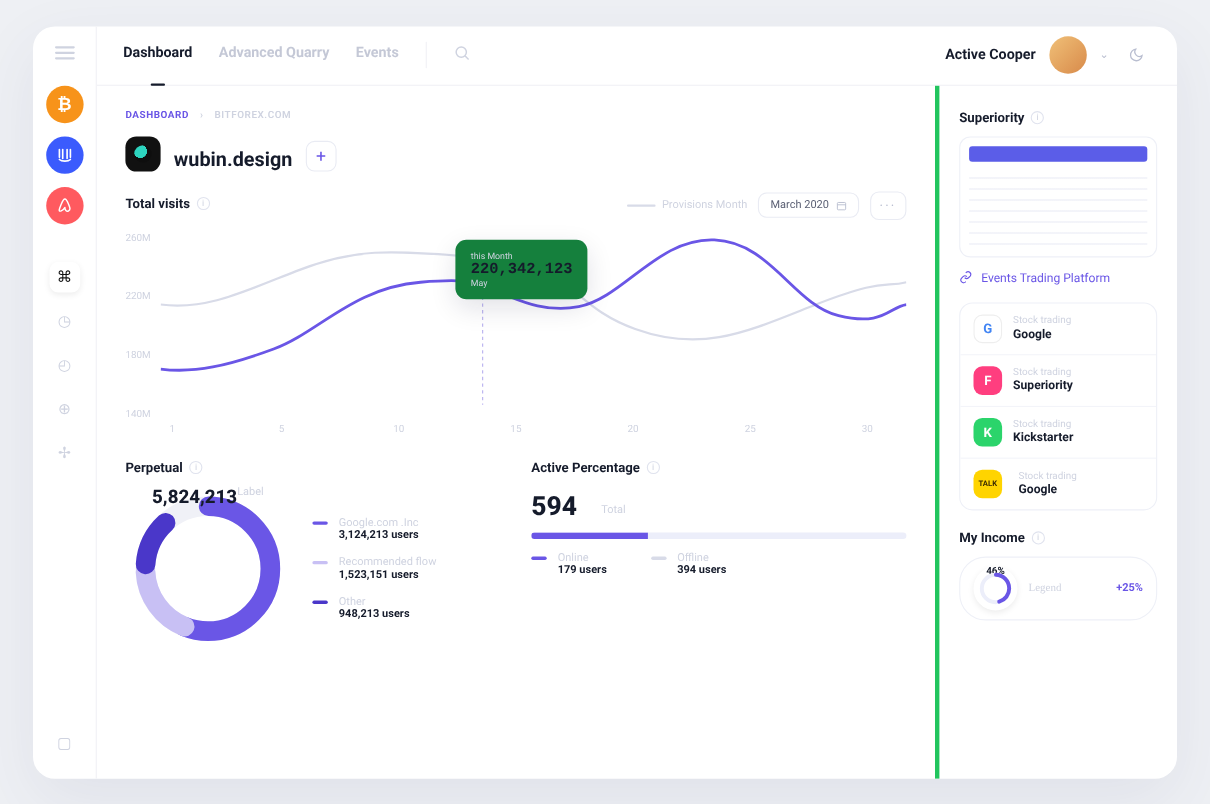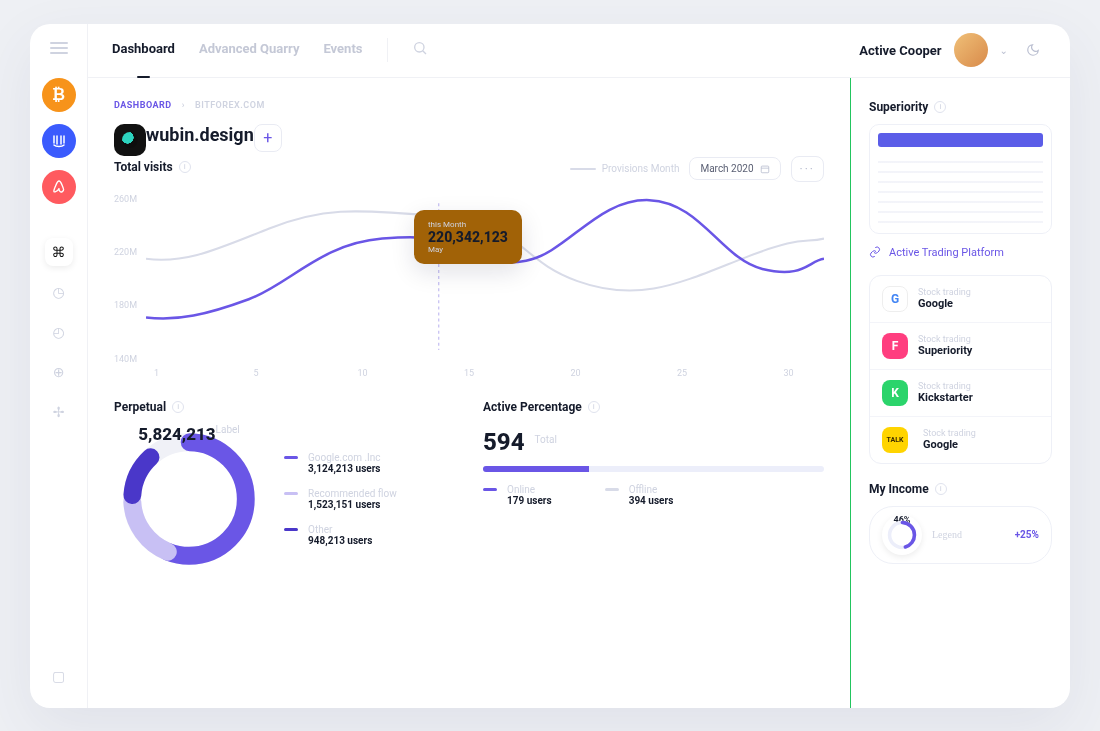--- a/index.html
+++ b/index.html
@@ -53,61 +53,61 @@
 .top-right{margin-left:auto;display:flex;align-items:center;gap:12px;}
 .username{font-size:13px;font-weight:700;color:#151b2b;}
 .avatar{width:34px;height:34px;border-radius:50%;background:linear-gradient(135deg,#f0c078,#d88a4a);}
 .chev{color:#b9bed0;font-size:10px;cursor:pointer;}
 .dark-toggle{width:26px;height:26px;border-radius:50%;display:flex;align-items:center;justify-content:center;color:#b9bed0;cursor:pointer;}
 .body{flex:1;display:flex;min-height:0;}
 .content{flex:1;padding:22px 26px;overflow:hidden;}
 .breadcrumb{font-size:9px;font-weight:700;letter-spacing:.5px;color:#6a56e6;text-transform:uppercase;display:flex;align-items:center;gap:10px;margin-bottom:14px;}
 .breadcrumb .crumb2{color:#cfd3e0;font-weight:600;}
 .breadcrumb .sep{color:#cfd3e0;}
-.page-header{display:flex;align-items:flex-start;}
+.page-header{display:flex;align-items:flex-end;gap:12px;margin-bottom:18px;}
 .page-logo{width:32px;height:32px;border-radius:10px;background:#111;display:flex;align-items:center;justify-content:center;}
 .page-logo::after{content:"";width:16px;height:16px;border-radius:50%;background:radial-gradient(circle at 35% 35%, #2dd4bf 40%, #0e0e0e 42%);}
 .page-title{font-size:18px;font-weight:700;color:#151b2b;}
 .add-btn{width:28px;height:28px;border-radius:8px;border:1px solid #e9ebf3;display:flex;align-items:center;justify-content:center;color:#6a56e6;font-size:16px;cursor:pointer;background:#fff;}
 .section-head{display:flex;align-items:center;gap:6px;margin-bottom:8px;}
 .section-title{font-size:12px;font-weight:700;color:#151b2b;}
 .info-dot{width:12px;height:12px;border-radius:50%;border:1.5px solid #e0e3ee;display:inline-flex;align-items:center;justify-content:center;font-size:8px;color:#cfd3e0;}
 .chart-top{display:flex;align-items:flex-end;margin-bottom:6px;}
 .chart-top .right{margin-left:auto;display:flex;align-items:center;gap:10px;}
 .legend-line{display:flex;align-items:center;gap:6px;font-size:10px;color:#cfd3e0;}
 .legend-line::before{content:"";width:26px;height:2px;background:#d8dbe8;border-radius:2px;display:block;}
 .date-pill{border:1px solid #e9ebf3;border-radius:8px;padding:5px 10px;font-size:10px;color:#5a5f73;cursor:pointer;display:flex;align-items:center;gap:6px;}
 .more-btn{border:1px solid #e9ebf3;border-radius:8px;padding:5px 8px;color:#b9bed0;cursor:pointer;font-size:12px;letter-spacing:2px;}
 .chart-wrap{position:relative;height:190px;}
 .ylab{position:absolute;left:0;font-size:9px;color:#cfd3e0;transform:translateY(-50%);}
 .xlab{position:absolute;bottom:0;font-size:9px;color:#cfd3e0;transform:translateX(-50%);}
 .chart-svg{position:absolute;left:32px;right:0;top:0;bottom:18px;}
-.tooltip{position:absolute;left:300px;top:22px;background:#a16207;border-radius:10px;box-shadow:0 8px 24px rgba(20,20,60,0.12);padding:10px 14px;pointer-events:none;}
+.tooltip{position:absolute;left:300px;top:12px;background:#15803d;border-radius:10px;box-shadow:0 8px 24px rgba(20,20,60,0.12);padding:10px 14px;pointer-events:none;}
 .tooltip .tt-label{font-size:8px;color:#cfd3e0;}
-.tooltip .tt-value{font-size:14px;font-weight:800;color:#151b2b;}
+.tooltip .tt-value{font-size:14px;font-weight:800;color:#151b2b;font-family:Liberation Mono, monospace;}
 .tooltip .tt-sub{font-size:8px;color:#cfd3e0;margin-top:0;}
 .lower{display:flex;gap:28px;margin-top:22px;}
 .card{flex:1;}
 .donut-row{display:flex;align-items:center;gap:20px;margin-top:10px;}
 .donut{position:relative;width:150px;height:150px;}
 .donut .center{position:absolute;inset:0;display:flex;flex-direction:row;align-items:flex-start;justify-content:center;}
 .donut .big{font-size:17px;font-weight:800;color:#151b2b;}
 .donut .sub{font-size:10px;color:#cfd3e0;}
 .legend-col{display:flex;flex-direction:column;gap:14px;}
 .legend-item{display:flex;gap:10px;}
 .legend-swatch{width:14px;height:3px;border-radius:2px;margin-top:4px;}
 .legend-text .lg-label{font-size:10px;color:#cfd3e0;}
 .legend-text .lg-val{font-size:10px;font-weight:700;color:#151b2b;}
-.ap-row{display:flex;align-items:center;gap:10px;margin:14px 0 10px;}
+.ap-row{display:flex;align-items:flex-end;gap:22px;margin:14px 0 10px;}
 .ap-big{font-size:24px;font-weight:800;color:#151b2b;}
 .ap-label{font-size:10px;color:#cfd3e0;margin-bottom:5px;}
 .progress{height:6px;background:#eceefa;border-radius:4px;overflow:hidden;}
 .progress .bar{height:100%;background:#6a56e6;width:31%;}
-.ap-legend{display:flex;gap:53px;margin-top:12px;}
-.rightpanel{width:220px;border-left:1px solid #22c55e;padding:22px 18px;overflow:hidden;}
+.ap-legend{display:flex;gap:40px;margin-top:12px;}
+.rightpanel{width:220px;border-left:4px solid #22c55e;padding:22px 18px;overflow:hidden;}
 .preview{width:100%;height:110px;border-radius:10px;background:linear-gradient(#fff,#fff);border:1px solid #eef0f7;margin-top:10px;position:relative;overflow:hidden;}
 .preview::before{content:"";position:absolute;top:8px;left:8px;right:8px;height:14px;background:#5b5de8;border-radius:3px;}
 .preview::after{content:"";position:absolute;top:28px;left:8px;right:8px;bottom:8px;background:repeating-linear-gradient(#fff,#fff 8px,#f2f3f9 8px,#f2f3f9 10px);opacity:.9;}
 .link-row{display:flex;align-items:center;gap:8px;color:#6a56e6;font-size:11px;margin-top:12px;cursor:pointer;}
 .stock-list{border:1px solid #eef0f7;border-radius:12px;margin-top:16px;overflow:hidden;}
 .stock-item{display:flex;align-items:center;gap:10px;padding:10px 12px;border-bottom:1px solid #f3f4f9;cursor:pointer;}
 .stock-item:last-child{border-bottom:none;gap:15px;}
 .stock-icon{width:26px;height:26px;border-radius:8px;display:flex;align-items:center;justify-content:center;font-size:12px;font-weight:700;color:#fff;}
 .stock-text .s-label{font-size:9px;color:#cfd3e0;}
 .stock-text .s-name{font-size:11px;font-weight:700;color:#151b2b;}
@@ -321,21 +321,21 @@
         <div class="section-head">
           <span class="section-title">Superiority</span>
           <span class="info-dot">i</span>
         </div>
         <div class="preview"></div>
         <div class="link-row">
           <svg width="12" height="12" viewBox="0 0 24 24" fill="none" stroke="currentColor" stroke-width="2">
               <path d="M10 13a5 5 0 007 0l3-3a5 5 0 00-7-7l-1 1"></path>
               <path d="M14 11a5 5 0 00-7 0l-3 3a5 5 0 007 7l1-1"></path>
             </svg>
-          <span>Active Trading Platform</span>
+          <span>Events Trading Platform</span>
         </div>
 
         <div class="stock-list">
           <div class="stock-item">
             <div class="stock-icon" style="background:#fff;border:1px solid #eee;color:#4285f4">G</div>
             <div class="stock-text">
                 <div class="s-label">Stock trading</div>
                 <div class="s-name">Google</div>
               </div>
           </div>

